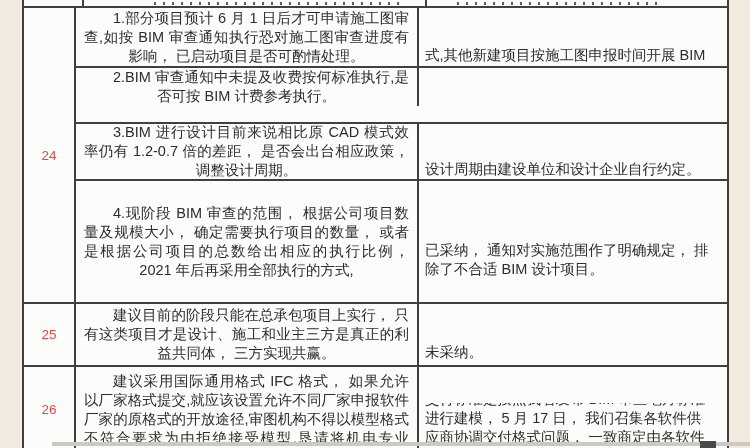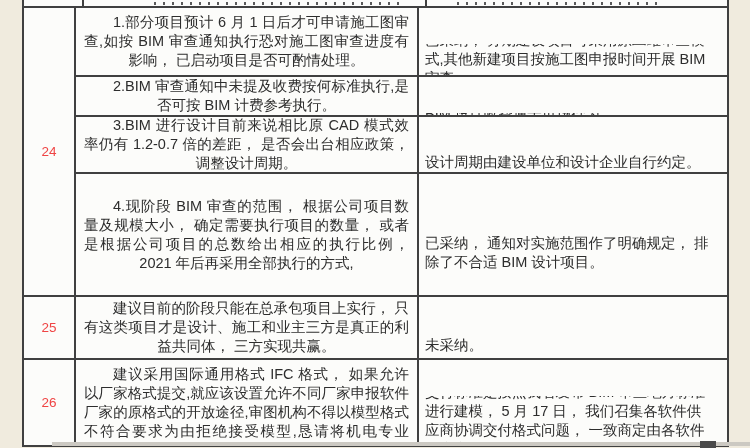--- a/index.html
+++ b/index.html
@@ -53,22 +53,22 @@
     text-align: justify;
     text-align-last: center;
   }
   .q-text.force-justify { text-align-last: justify; }
   .a-text {
     width: 100%;
     font-size: 14.5px; line-height: 19px;
     text-align: left;
   }
   
-  .h-r1 { height: 69px; }
-  .h-r2 { height: 40px; }
+  .h-r1 { height: 60px; }
+  .h-r2 { height: 56px; flex-direction: column; }
   .h-r3 { height: 57px; }
   .h-r4 { height: 121px; }
   .h-r25 { height: 61px; }
   .h-r26 { height: 85px; }
   
   .frag {
     align-self: flex-end;
     height: 3px; margin-bottom: 1px;
     background: repeating-linear-gradient(90deg, #5a5a5a 0 2px, transparent 2px 9px);
   }

